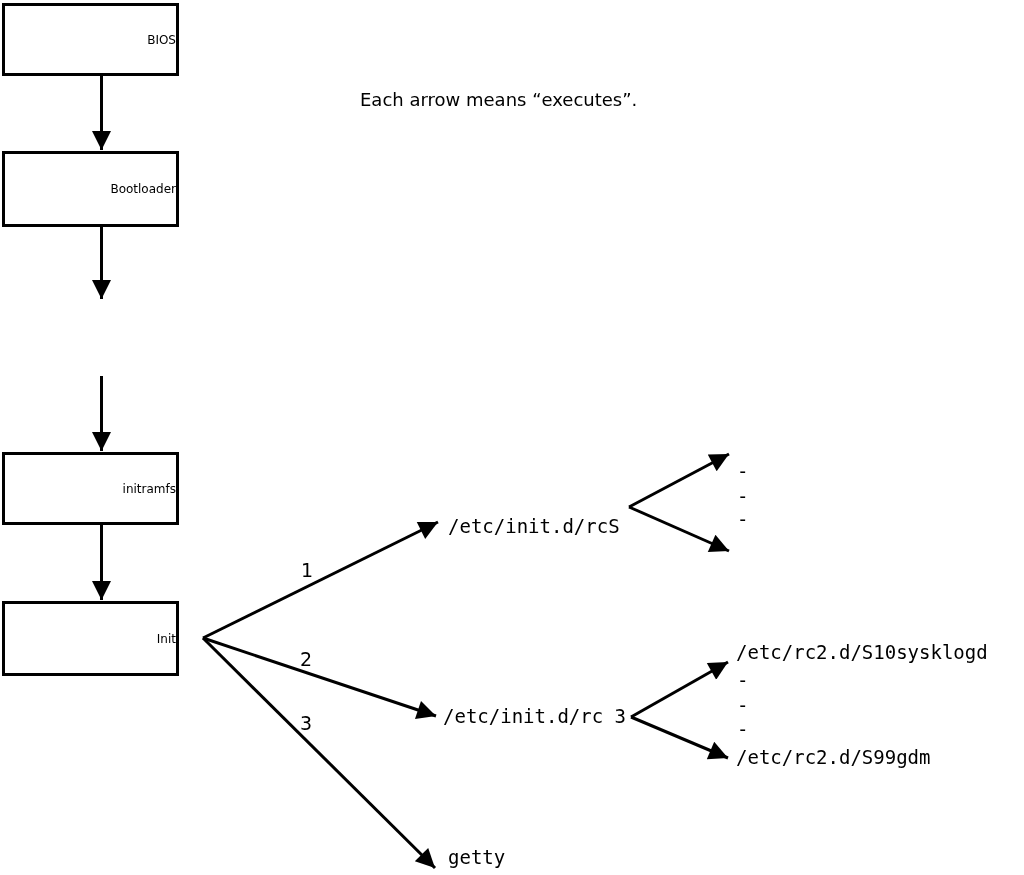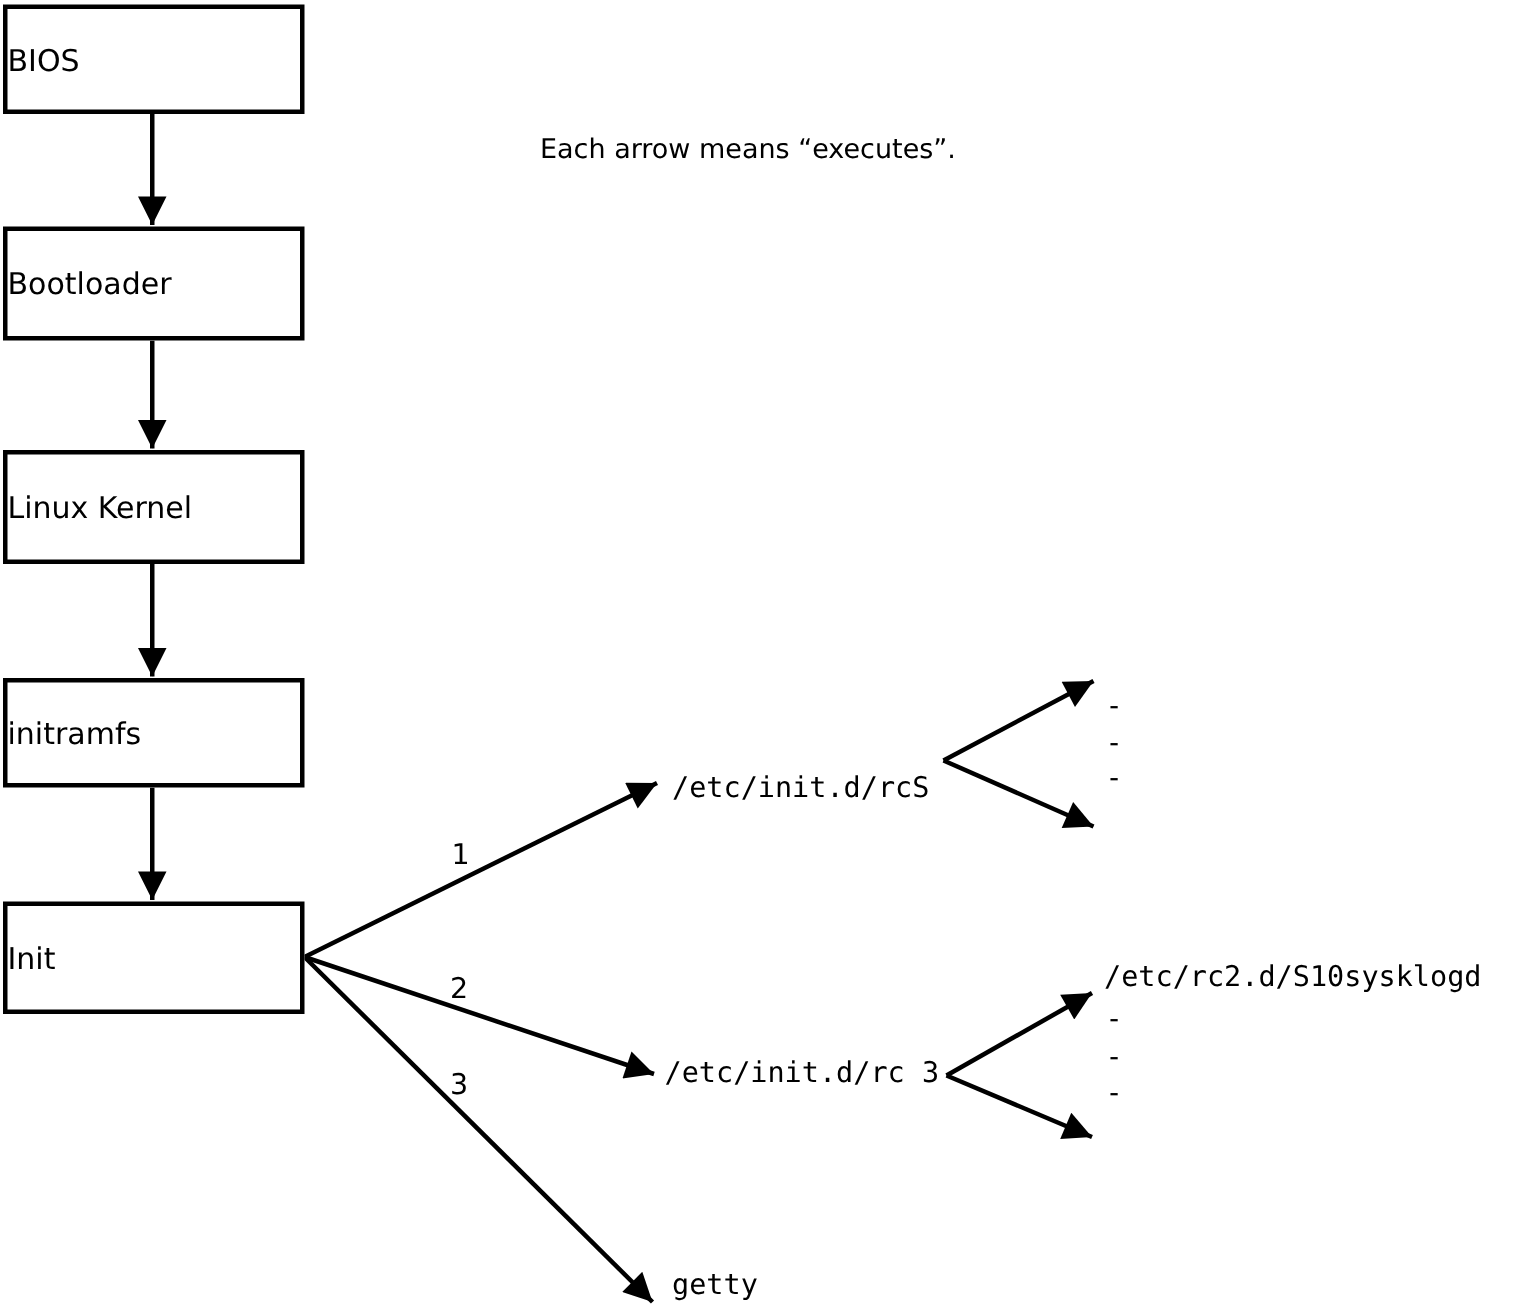--- a/index.html
+++ b/index.html
@@ -17,28 +17,28 @@
     font-family: "DejaVu Sans", sans-serif;
   }
   .arrows-layer {
     position: absolute;
     left: 0;
     top: 0;
   }
   .box {
     position: absolute;
     left: 2px;
-    width: 201px;
+    width: 177px;
     box-sizing: border-box;
     border: 3px solid #000000;
     background: #ffffff;
     display: flex;
     align-items: center;
-    justify-content: flex-start;
-    font-size: 20px;
+    justify-content: flex-end;
+    font-size: 12px;
     font-family: "DejaVu Sans", sans-serif;
   }
   .caption {
     position: absolute;
     left: 360px;
     top: 89px;
     font-size: 18px;
     font-family: "DejaVu Sans", sans-serif;
     white-space: pre;
   }
@@ -84,23 +84,20 @@
     <line x1="631" y1="717" x2="728" y2="662" stroke="#000000" stroke-width="3" marker-end="url(#ah)"></line>
     <line x1="631" y1="717" x2="728" y2="758" stroke="#000000" stroke-width="3" marker-end="url(#ah)"></line>
   </svg>
 
   <div class="box" style="top:3px;   height:73px;">
     <span>BIOS</span>
   </div>
   <div class="box" style="top:151px; height:76px;">
     <span>Bootloader</span>
   </div>
-  <div class="box" style="top:300px; height:76px;">
-    <span>Linux Kernel</span>
-  </div>
   <div class="box" style="top:452px; height:73px;">
     <span>initramfs</span>
   </div>
   <div class="box" style="top:601px; height:75px;">
     <span>Init</span>
   </div>
 
   <div class="caption">Each arrow means “executes”.</div>
 
   <div class="num" style="left:307px; top:570px;">1</div>
@@ -112,14 +109,15 @@
   <div class="mono" style="left:448px; top:857px;">getty</div>
 
   <div class="mono" style="left:737px; top:471px;">-</div>
   <div class="mono" style="left:737px; top:496px;">-</div>
   <div class="mono" style="left:737px; top:519px;">-</div>
 
   <div class="mono" style="left:736px; top:652px;">/etc/rc2.d/S10sysklogd</div>
   <div class="mono" style="left:737px; top:680px;">-</div>
   <div class="mono" style="left:737px; top:705px;">-</div>
   <div class="mono" style="left:737px; top:729px;">-</div>
+  <div class="mono" style="left:736px; top:757px;">/etc/rc2.d/S99gdm</div>
 
 </div>
 
 </body></html>

